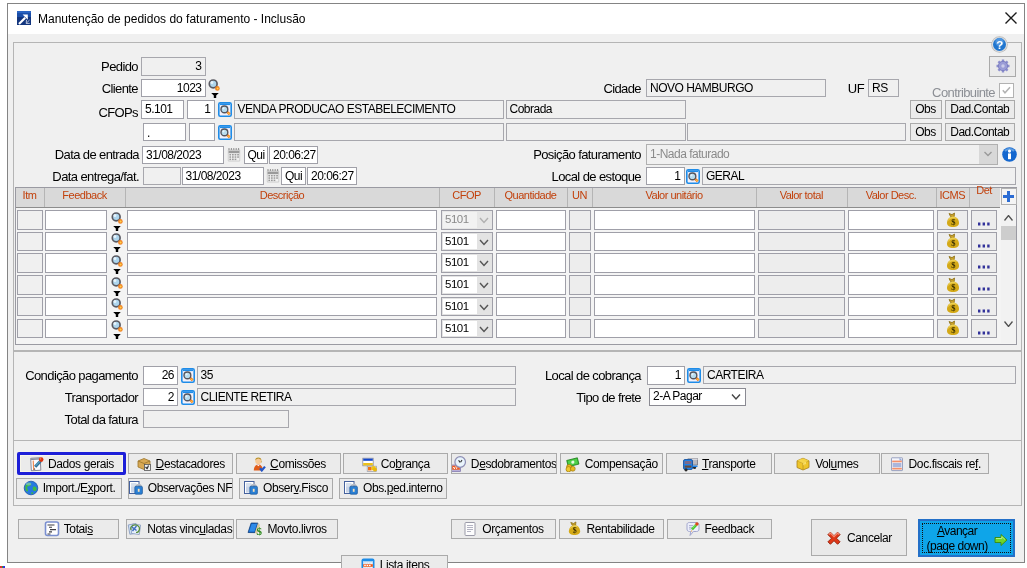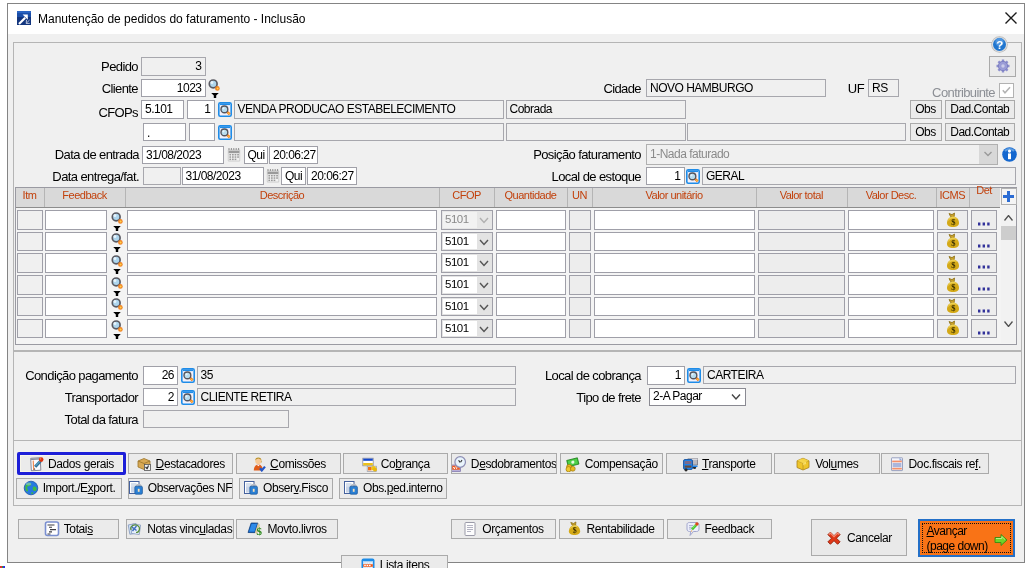--- a/index.html
+++ b/index.html
@@ -731,21 +731,21 @@
       </svg>
       <span>Feedback</span>
     </div>
 <div class="btn cat" style="left:802.5px;top:515px;width:96px;height:37px;background:#e9e9e9;">
       <svg width="18" height="18" viewBox="0 0 16 16">
         <path d="M2.6 5 L4.8 2.8 L8 6 L11.2 2.8 L13.4 5 L10.2 8.2 L13.4 11.4 L11.2 13.6 L8 10.4 L4.8 13.6 L2.6 11.4 L5.8 8.2 Z" fill="#e03818" stroke="#931e08" stroke-width="0.8"></path>
         <path d="M3.6 4.9 L4.9 3.6 L8 6.8 L11.1 3.6 L12.4 4.9" stroke="#f59078" stroke-width="1.1" fill="none"></path>
       </svg>
       <span>Cancelar</span>
     </div>
-<div class="abs" style="left:909.5px;top:514.5px;width:97px;height:38px;background:#f97316;border:2px solid #2470c8;box-sizing:border-box;">
+<div class="abs" style="left:909.5px;top:514.5px;width:97px;height:38px;background:#0ea5e9;border:2px solid #2470c8;box-sizing:border-box;text-align:center;">
 <div class="abs" style="left:2px;top:2px;right:2px;bottom:2px;border:1px dotted #111;"></div>
 <div class="abs" style="left:7px;top:3.5px;line-height:14.5px;font-size:12px;letter-spacing:-0.5px;"><u>A</u>vançar<br>(page down)</div>
 <svg class="abs" style="right:4px;top:11px" width="16" height="16" viewBox="0 0 16 16">
 <path d="M2 5.5 L8 5.5 L8 2.5 L14 8 L8 13.5 L8 10.5 L2 10.5 Z" fill="#6ed42a" stroke="#3a8a10" stroke-width="0.9"></path>
 <path d="M3 6.5 L8.8 6.5 L8.8 4.5 L12 7.5" stroke="#b8f08a" stroke-width="1" fill="none"></path>
 </svg>
     </div>
 </div>
 <div class="abs" style="left:0px;top:566px;width:2px;height:2px;background:#e03030;"></div>
 <div class="abs" style="left:2px;top:566px;width:1px;height:2px;background:#30a030;"></div>

